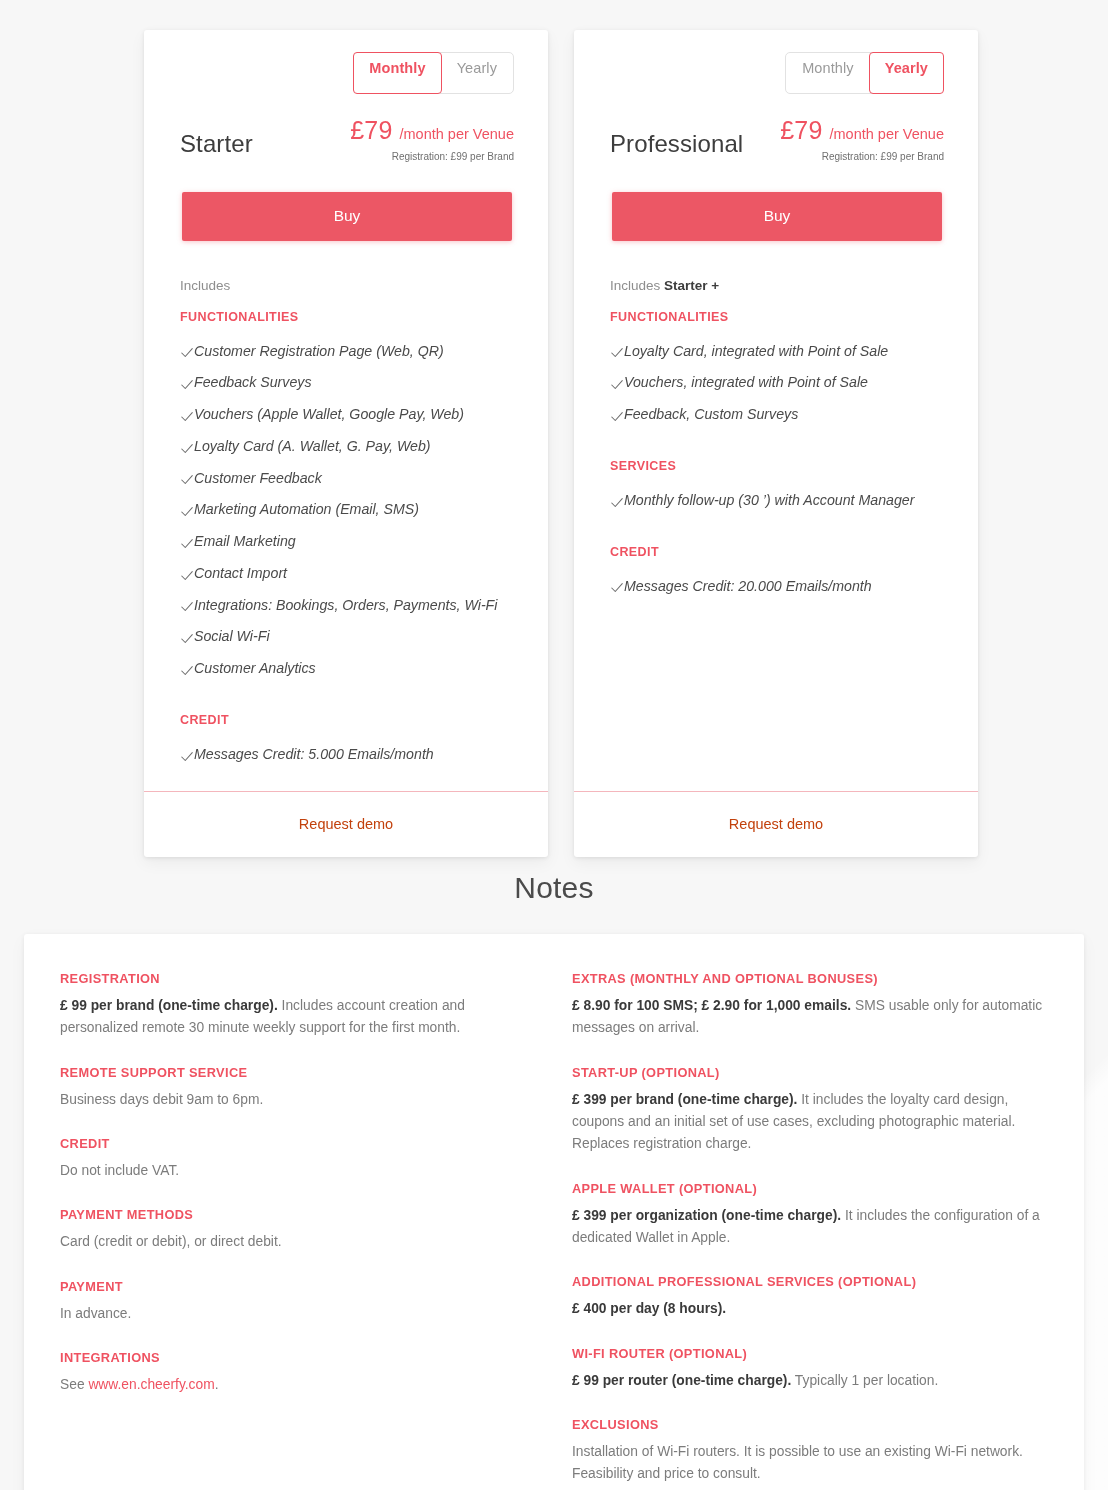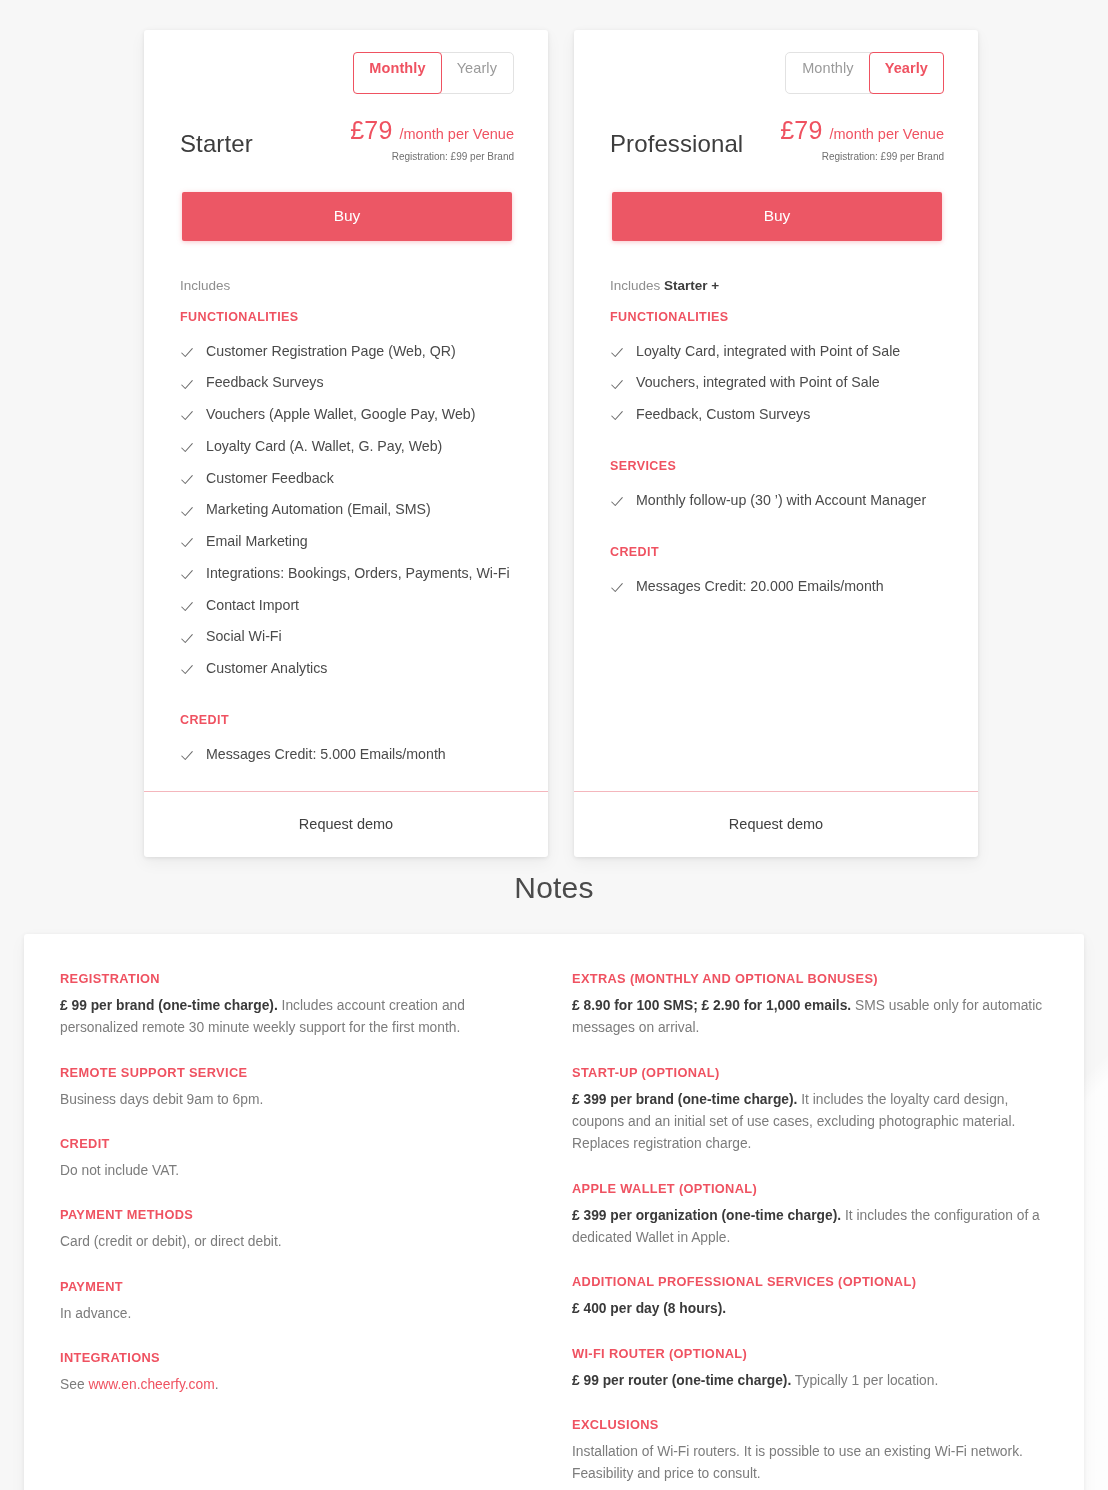--- a/index.html
+++ b/index.html
@@ -150,23 +150,23 @@
     font-size: 12.5px;
     font-weight: bold;
     color: #ef5261;
     letter-spacing: 0.4px;
     margin-bottom: 12px;
   }
   .group + .group { margin-top: 28px; }
 
   .feat {
     display: flex;
-    align-items: center;
-    gap: 12px;
+    align-items: flex-end;
     padding: 7px 0;
+    font-style: italic;
   }
   .check {
     flex: 0 0 auto;
     width: 14px;
     height: 14px;
     margin-top: 3px;
     color: #6d6d6d;
   }
   .check svg { display: block; }
   .feat-label {
@@ -175,21 +175,21 @@
     line-height: 1.25;
   }
 
   .plan-footer {
     border-top: 1px solid #f4b6bc;
     padding: 23px 0 24px;
     text-align: center;
   }
   .request-demo {
     font-size: 14.5px;
-    color: #404040;
+    color: #c2410c;
     text-decoration: none;
     cursor: pointer;
   }
 
   
   .notes-title {
     position: absolute;
     top: 871px;
     left: 0;
     width: 1108px;
@@ -320,29 +320,29 @@
                 </svg>
               </span>
               <span class="feat-label">Email Marketing</span>
             </div>
             <div class="feat">
               <span class="check">
                 <svg viewBox="0 0 16 16" width="14" height="14" fill="none" stroke="currentColor" stroke-width="1.2" stroke-linecap="round" stroke-linejoin="round">
                   <polyline points="2,8 6,12 14,3"></polyline>
                 </svg>
               </span>
+              <span class="feat-label">Contact Import</span>
+            </div>
+            <div class="feat">
+              <span class="check">
+                <svg viewBox="0 0 16 16" width="14" height="14" fill="none" stroke="currentColor" stroke-width="1.2" stroke-linecap="round" stroke-linejoin="round">
+                  <polyline points="2,8 6,12 14,3"></polyline>
+                </svg>
+              </span>
               <span class="feat-label">Integrations: Bookings, Orders, Payments, Wi-Fi</span>
-            </div>
-            <div class="feat">
-              <span class="check">
-                <svg viewBox="0 0 16 16" width="14" height="14" fill="none" stroke="currentColor" stroke-width="1.2" stroke-linecap="round" stroke-linejoin="round">
-                  <polyline points="2,8 6,12 14,3"></polyline>
-                </svg>
-              </span>
-              <span class="feat-label">Contact Import</span>
             </div>
             <div class="feat">
               <span class="check">
                 <svg viewBox="0 0 16 16" width="14" height="14" fill="none" stroke="currentColor" stroke-width="1.2" stroke-linecap="round" stroke-linejoin="round">
                   <polyline points="2,8 6,12 14,3"></polyline>
                 </svg>
               </span>
               <span class="feat-label">Social Wi-Fi</span>
             </div>
             <div class="feat">

